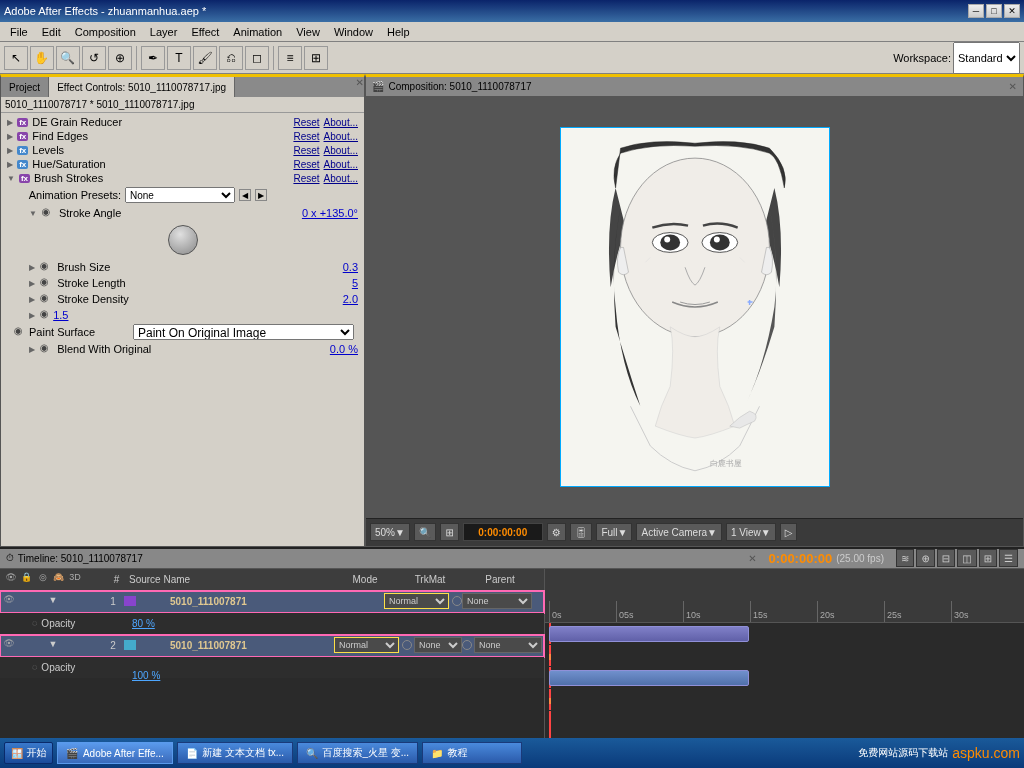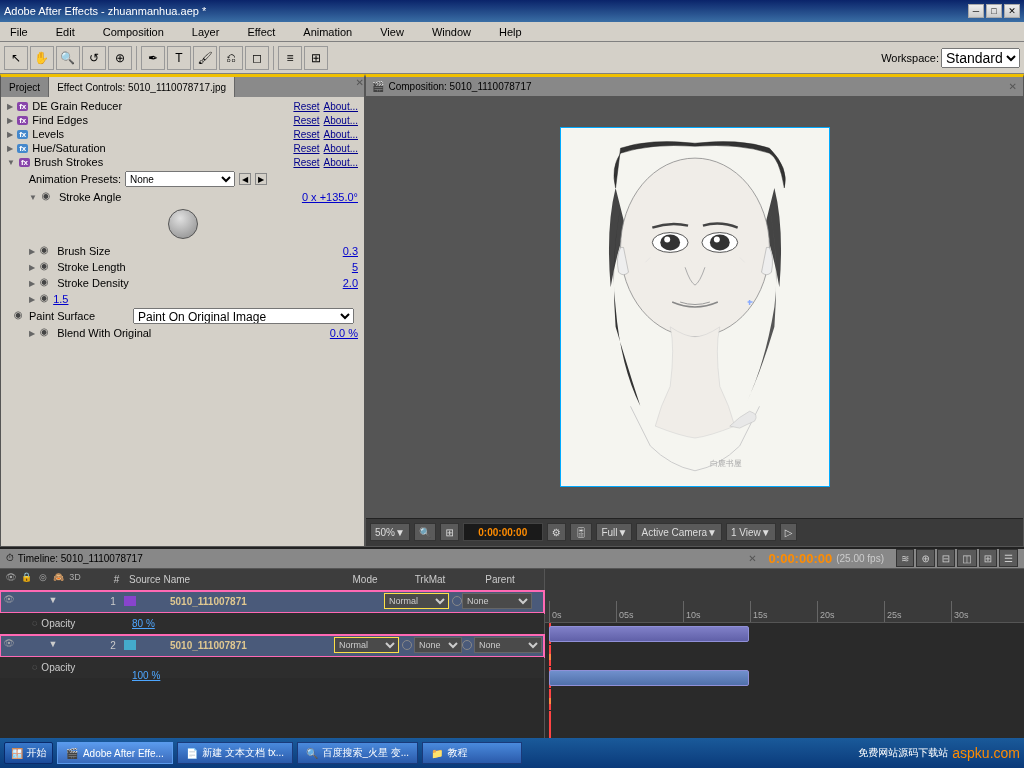--- a/index.html
+++ b/index.html
@@ -4,29 +4,29 @@
   <style>
     * { margin: 0; padding: 0; box-sizing: border-box; }
     body { width: 1024px; height: 768px; background: #5a5a5a; font-family: 'Arial', sans-serif; font-size: 11px; color: #000; overflow: hidden; }
 
     
     #titlebar { background: linear-gradient(to bottom, #0a246a, #3a6ea5); color: #fff; height: 22px; display: flex; align-items: center; padding: 0 4px; justify-content: space-between; }
     #titlebar .winbtns { display: flex; gap: 2px; }
     #titlebar .winbtn { width: 16px; height: 14px; font-size: 9px; border: 1px solid #aaa; background: linear-gradient(to bottom, #eee, #ccc); color: #000; display: flex; align-items: center; justify-content: center; cursor: pointer; }
 
     
-    #menubar { background: #d4d0c8; height: 20px; display: flex; align-items: center; padding: 0 4px; border-bottom: 1px solid #808080; gap: 16px; }
+    #menubar { background: #d4d0c8; height: 20px; display: flex; align-items: center; padding: 0 4px; border-bottom: 1px solid #808080; gap: 2px; }
     #menubar span { padding: 1px 6px; font-size: 11px; cursor: pointer; }
 
     
     #toolbar { background: #d4d0c8; height: 32px; display: flex; align-items: center; padding: 0 4px; border-bottom: 1px solid #808080; gap: 2px; }
     .toolbtn { width: 24px; height: 24px; background: #d4d0c8; border: 1px solid #999; display: flex; align-items: center; justify-content: center; font-size: 12px; cursor: pointer; }
     .toolbar-sep { width: 1px; height: 24px; background: #999; margin: 0 2px; }
     .workspace-label { font-size: 11px; margin-left: auto; }
-    .workspace-select { font-size: 14px; height: 20px; }
+    .workspace-select { font-size: 11px; height: 32px; }
 
     
     #main { display: flex; flex-direction: column; height: calc(768px - 22px - 20px - 32px - 30px); }
 
     
     #upper { display: flex; height: 520px; }
 
     
     #effect-panel { width: 365px; background: #d4d0c8; border: 1px solid #555; border-top: 3px solid #f0c000; display: flex; flex-direction: column; flex-shrink: 0; }
     #effect-panel .panel-title-tabs { background: #8a8a8a; display: flex; height: 20px; }
@@ -170,20 +170,21 @@
   <div id="upper">
 
     <div id="effect-panel">
       <div class="panel-title-tabs">
         <div class="ptab">Project</div>
         <div class="ptab active">
           Effect Controls: 5010_1110078717.jpg
         </div>
         <span class="panel-close">✕</span>
       </div>
+      <div class="file-path">5010_1110078717 * 5010_1110078717.jpg</div>
       <div class="effects-list">
 
         <div class="effect-item">
           <span class="expand-tri">▶</span>
           <span class="fx-badge">fx</span>
           <span class="label">DE Grain Reducer</span>
           <span class="reset-btn">Reset</span>
           <span class="about-btn">About...</span>
         </div>
         <div class="effect-item">

